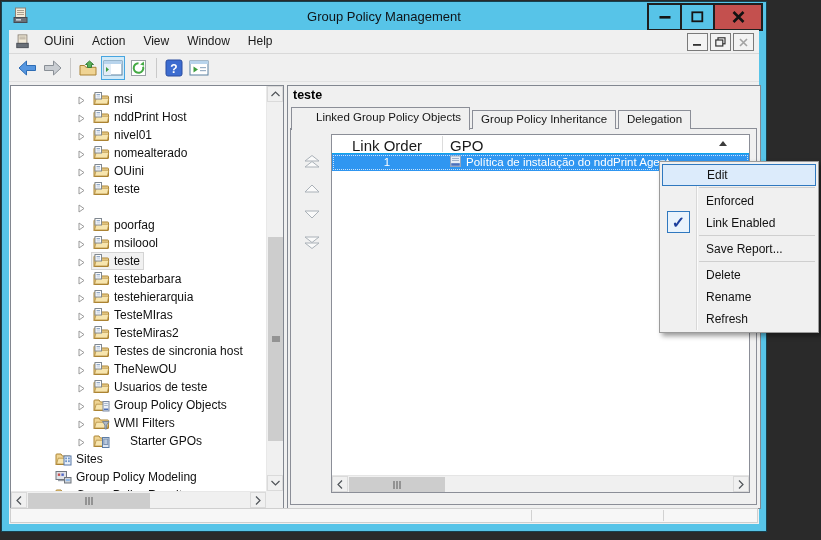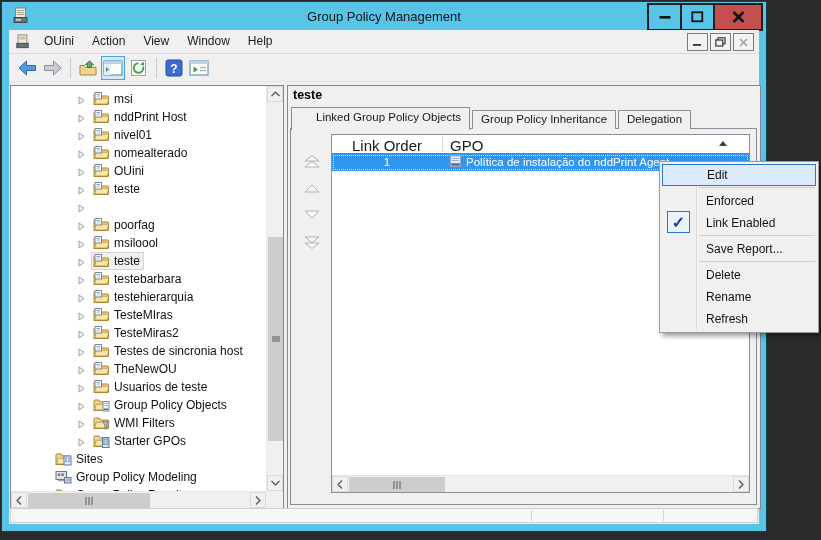--- a/index.html
+++ b/index.html
@@ -526,21 +526,21 @@
                       <path d="M9.5 5.5 h6.5 l-2.4 3.5 v4 h-1.7 v-4 Z" fill="#aeb9c9" stroke="#68788c" stroke-width=".8"></path>
                     </svg>
                   </span>
                   <span>WMI Filters</span>
                 </span>
               </div>
               <div class="tree-item" style="top: 346px;">
                 <span class="tw-arrow" style="left: 66px;"><svg width="9" height="9" viewBox="0 0 9 9">
                     <path d="M2 1 L7 4.5 L2 8 Z" fill="#ffffff" stroke="#9a9a9a"></path>
                   </svg></span>
-                <span class="tw-box" style="left: 80px;">
+                <span class="tw-box" style="left: 80px; gap: 16px;">
                   <span class="tw-ico">
                     <svg width="17" height="14" viewBox="0 0 17 14">
                       <path d="M1 12.5 V2.8 q0-.8.8-.8 h4.2 l1.4 2 h7.3 q.8 0 .8.8 v7.2 q0 .5-.5.5 h-13.5 q-.5 0-.5-.5 Z" fill="#efd493" stroke="#ac8433"></path>
                       <path d="M1.6 12 L3.2 6.2 h12.6 l-1.4 5.8 Z" fill="#f7e5ae" stroke="#ac8433" stroke-width=".7"></path>
                       <rect x="9.5" y="3.5" width="6.5" height="10" fill="#dde6f2" stroke="#5c7ca4"></rect>
                       <rect x="10.8" y="5" width="4" height="5.5" fill="#b9c9de" stroke="#7d93b2"></rect>
                     </svg>
                   </span>
                   <span>Starter GPOs</span>
                 </span>

